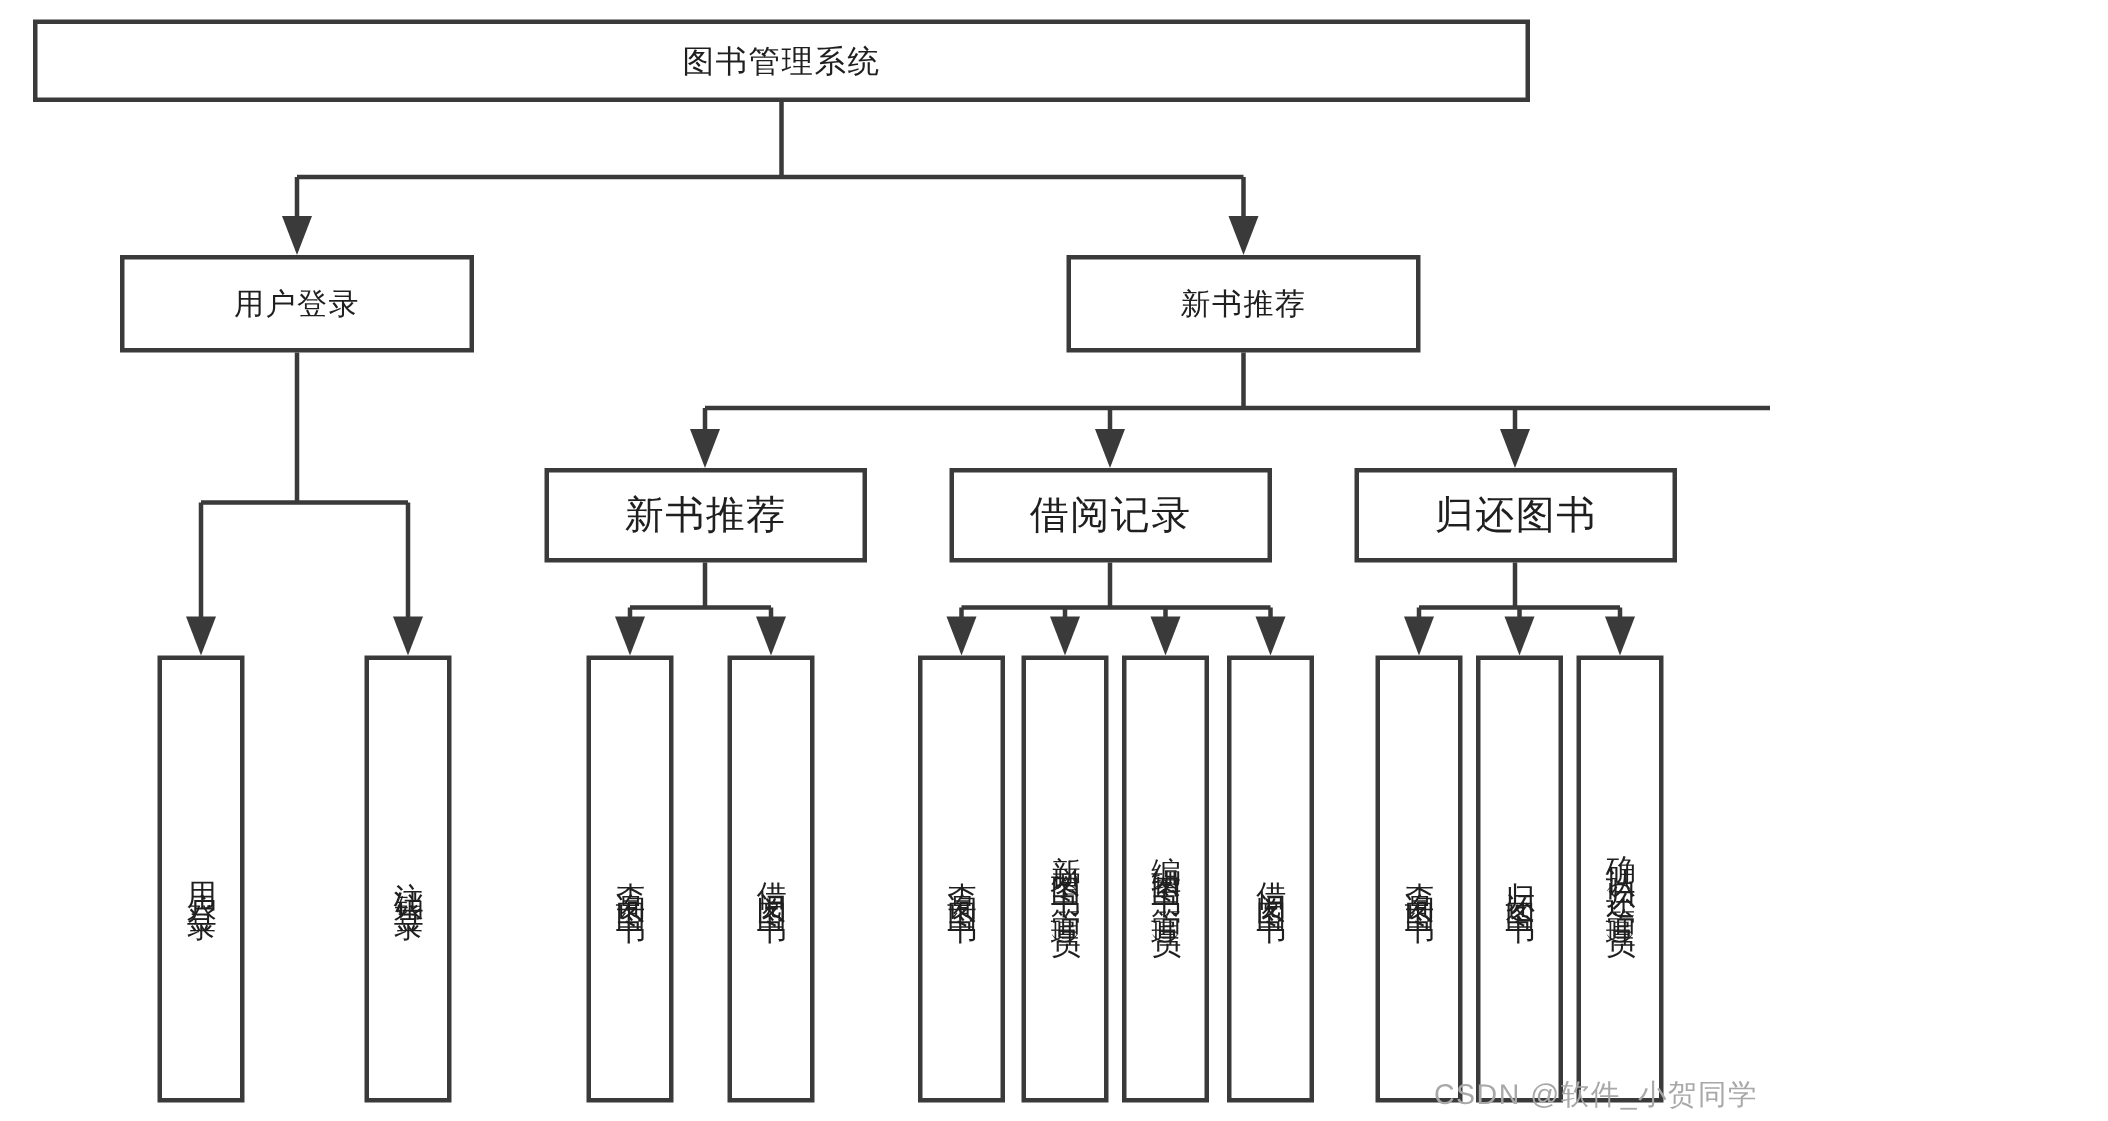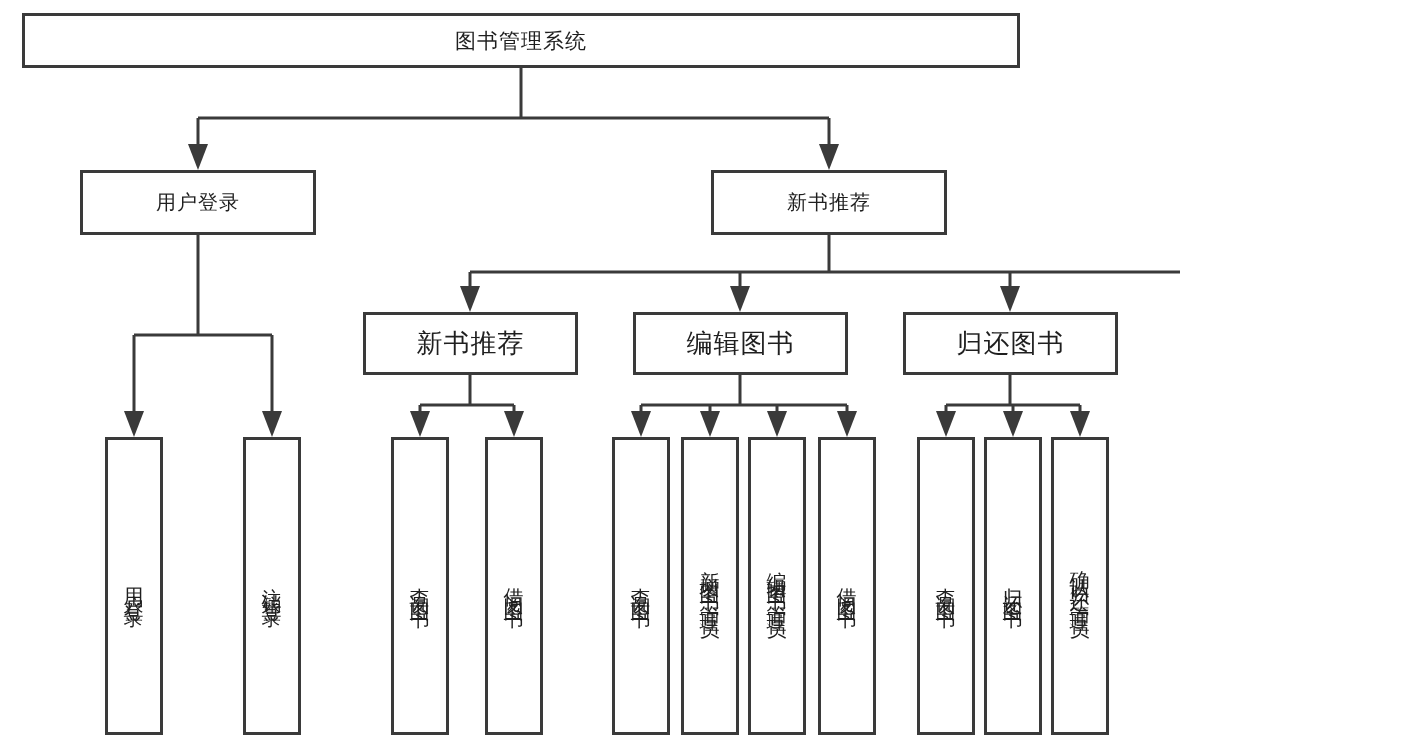--- a/index.html
+++ b/index.html
@@ -119,21 +119,21 @@
     <span>用户登录</span>
   </div>
   <div class="node l2-node l2-book">
     <span>新书推荐</span>
   </div>
 
   <div class="node l3-node l3-a">
     <span>新书推荐</span>
   </div>
   <div class="node l3-node l3-b">
-    <span>编辑图书</span>
+    <span>借阅记录</span>
   </div>
   <div class="node l3-node l3-c">
     <span>归还图书</span>
   </div>
 
   <div class="node leaf" style="left:105px;">
     <span class="vlabel">用户登录</span>
   </div>
   <div class="node leaf" style="left:243px;">
     <span class="vlabel">注销登录</span>
@@ -169,14 +169,15 @@
     <span class="vlabel">确认归还（管理员）</span>
   </div>
 
   <div class="node leaf" style="left:1198px;">
     <span class="vlabel">新增借阅记录</span>
   </div>
   <div class="node leaf" style="left:1319px;">
     <span class="vlabel">查询借阅记录</span>
   </div>
 
+  <div class="watermark">CSDN @软件_小贺同学</div>
 
 </div>
 
 </body></html>

